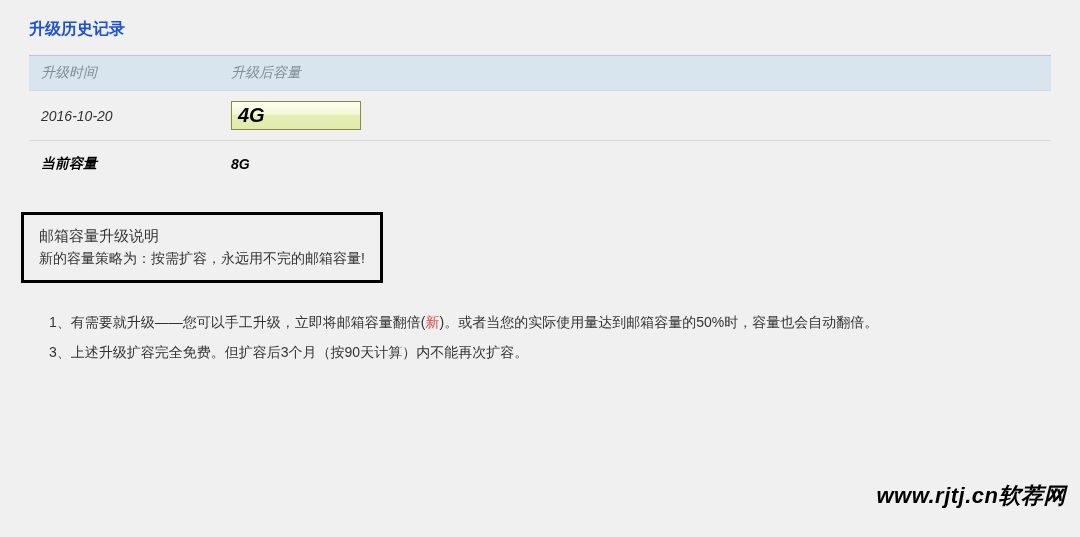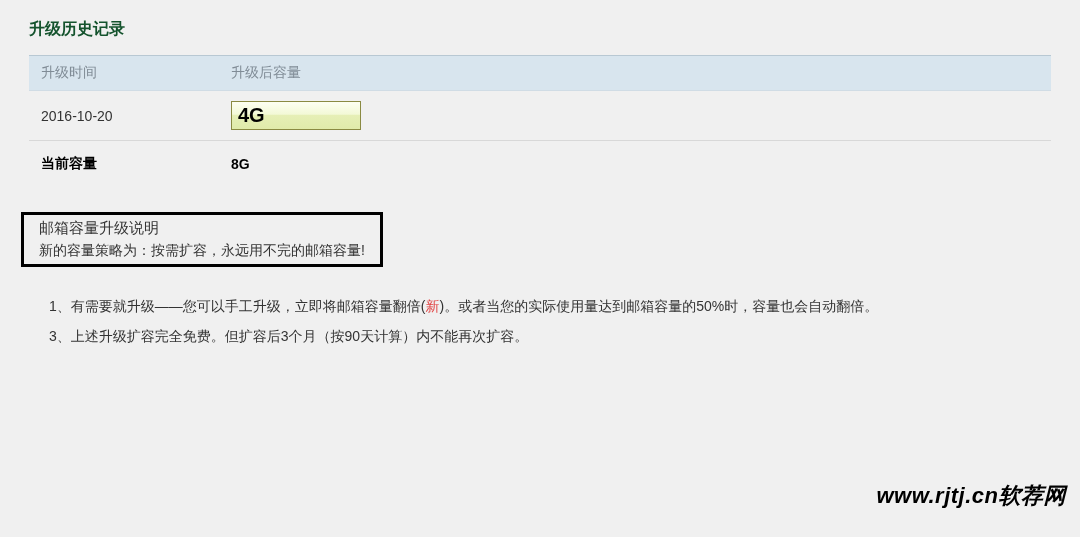--- a/index.html
+++ b/index.html
@@ -12,27 +12,28 @@
     .container {
       background: #f0f0f0;
       width: 100%;
       height: 537px;
       position: relative;
       padding: 15px 25px;
     }
     .title {
       font-size: 16px;
       font-weight: bold;
-      color: #14532d;
+      color: #1d4ed8;
       margin-bottom: 15px;
     }
     .table {
       width: 100%;
       border-collapse: collapse;
       margin-bottom: 25px;
+      font-style: italic;
     }
     .table th {
       background: #d8e5ee;
       color: #808c96;
       font-weight: normal;
       text-align: left;
       padding: 8px 12px;
       font-size: 14px;
       border-top: 1px solid #b8c8d3;
       border-bottom: 1px solid #d0dce5;
@@ -58,21 +59,21 @@
       padding: 2px 6px;
       font-weight: bold;
       color: #000;
       font-size: 20px;
       min-width: 130px;
     }
     .bar-4g { width: 130px; }
     .bar-8g { width: 260px; }
     .notice-box {
       border: 3px solid #000;
-      padding: 4px 15px;
+      padding: 12px 15px;
       display: inline-block;
       margin-bottom: 28px;
       margin-left: -8px;
     }
     .notice-title { font-size: 15px; color: #333; margin-bottom: 4px; }
     .notice-text { font-size: 14px; color: #333; }
     .rules-list { margin-left: 20px; }
     .rule-item {
       font-size: 14px;
       color: #333;

